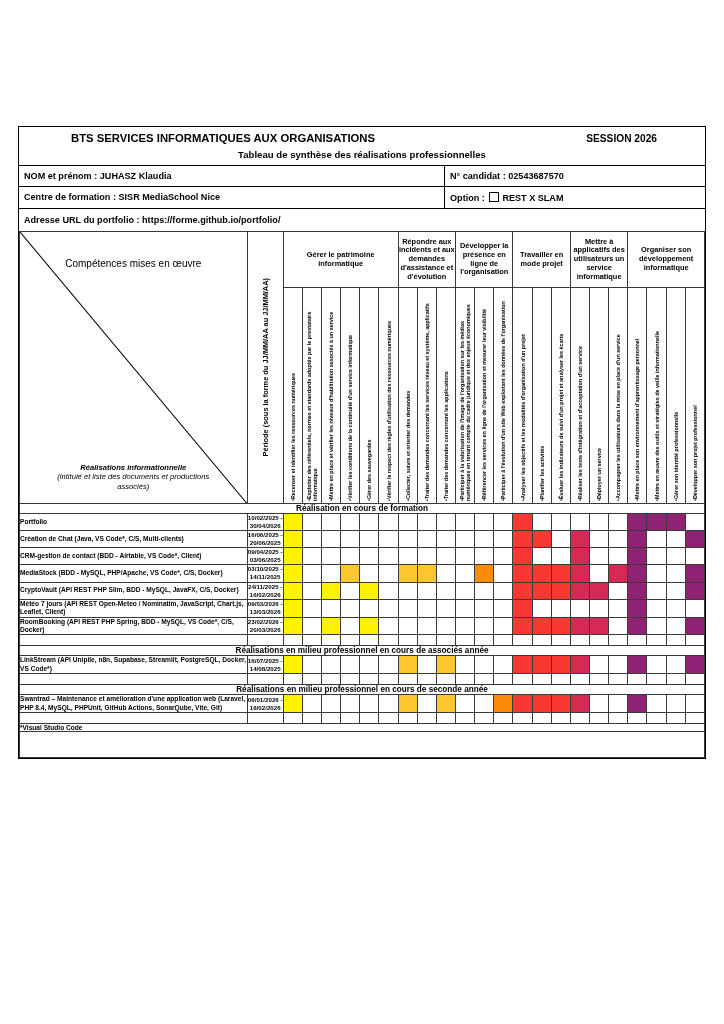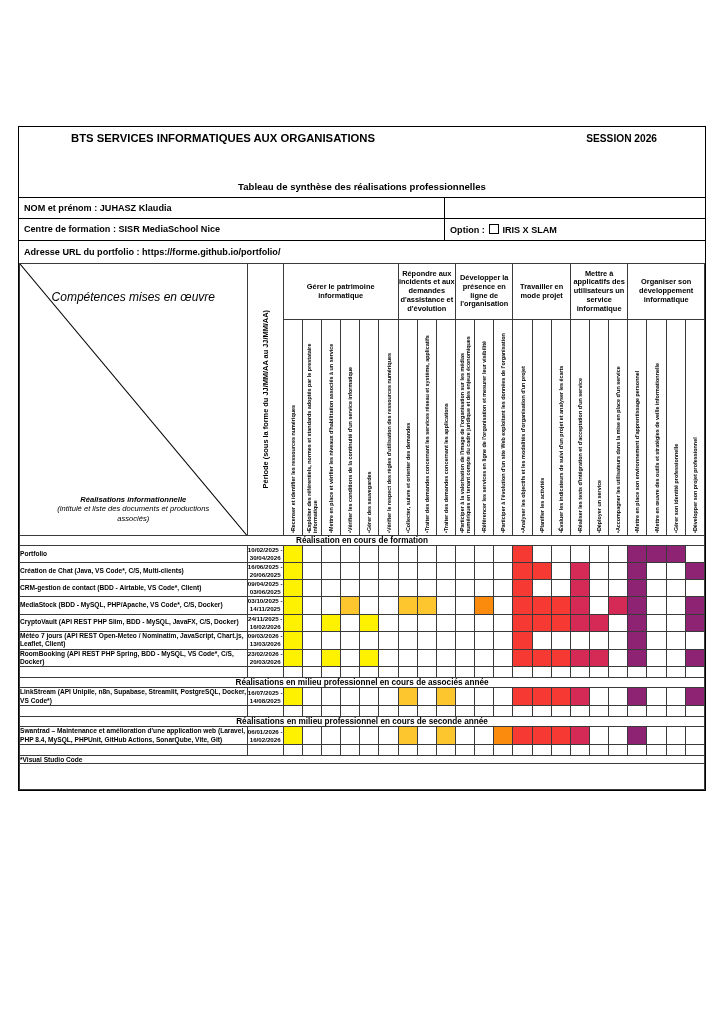--- a/index.html
+++ b/index.html
@@ -12,21 +12,21 @@
 
   .sheet{
     position:absolute;left:18px;top:126px;width:688px;
     border:1px solid #000;
     box-sizing:border-box;
     background:#fff;
   }
   .title-line{display:flex;align-items:baseline;justify-content:center;padding:5px 10px 2px 10px;}
   .title-main{font-weight:bold;font-size:11.3px;flex:0 0 auto;margin-left:42px;}
   .title-session{font-weight:bold;font-size:10.2px;margin-left:auto;padding-right:38px;}
-  .subtitle{text-align:center;font-weight:bold;font-size:9.6px;padding:3px 0 5px 0;margin-top:32px;}
+  .subtitle{text-align:center;font-weight:bold;font-size:9.6px;padding:3px 0 5px 0;}
 
   .idrow{display:flex;border-top:1px solid #000;}
   .idcell{
     font-weight:bold;font-size:9.1px;padding:5px 4px 5px 5px;
     box-sizing:border-box;
   }
   .idcell.left{flex:0 0 426px;border-right:1px solid #000;}
   .idcell.right{flex:1;}
   .chk{
     display:inline-block;width:8px;height:8px;border:1px solid #000;
@@ -42,21 +42,21 @@
   .col-per{width:34px;}
   .cbx{width:18px;}
 
   
   .corner{
     position:relative;height:272px;vertical-align:top;background:#fff;
   }
   .corner svg{position:absolute;inset:0;width:100%;height:100%;}
   .corner .comp{
     position:absolute;top:26px;left:0;right:0;text-align:center;
-    font-style:italic;font-size:12px;
+    font-size:10px;
   }
   .corner .realz{
     position:absolute;bottom:12px;left:6px;right:6px;text-align:center;
     font-style:italic;font-size:7.6px;line-height:1.25;
   }
   .corner .realz b{font-style:italic;font-weight:bold;}
 
   .periode-head{vertical-align:middle;text-align:center;}
   .periode-head .rot{
     writing-mode:vertical-rl;transform:rotate(180deg);
@@ -110,26 +110,27 @@
 
     <div>
       <div class="title-line">
         <span class="title-main">BTS SERVICES INFORMATIQUES AUX ORGANISATIONS</span>
         <span class="title-session">SESSION 2026</span>
       </div>
       <div class="subtitle">Tableau de synthèse des réalisations professionnelles</div>
 
       <div class="idrow">
         <div class="idcell left">NOM et prénom : JUHASZ Klaudia</div>
+        <div class="idcell right">N° candidat : 02543687570</div>
       </div>
 
       <div class="idrow">
         <div class="idcell left">Centre de formation : SISR MediaSchool Nice</div>
         <div class="idcell right">
-          <span>Option : </span><span class="chk"></span><span>IRIS X SLAM</span>
+          <span>Option : </span><span class="chk"></span><span>REST X SLAM</span>
         </div>
       </div>
 
       <div class="urlrow">Adresse URL du portfolio : https://forme.github.io/portfolio/</div>
     </div>
 
     <table class="grid">
       <colgroup id="cg">
           <col class="col-real">
           <col class="col-per">

